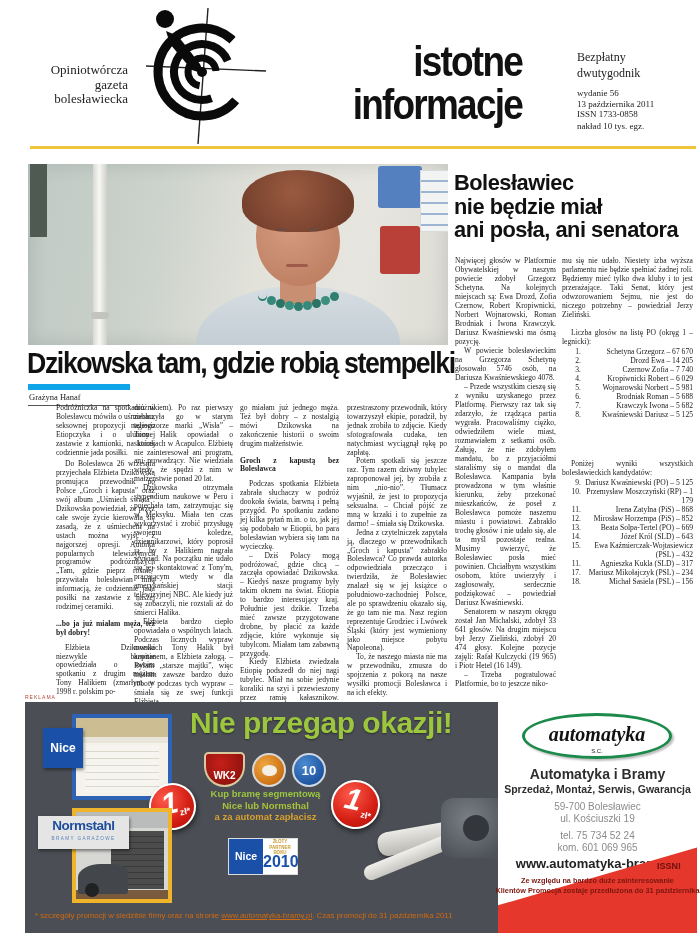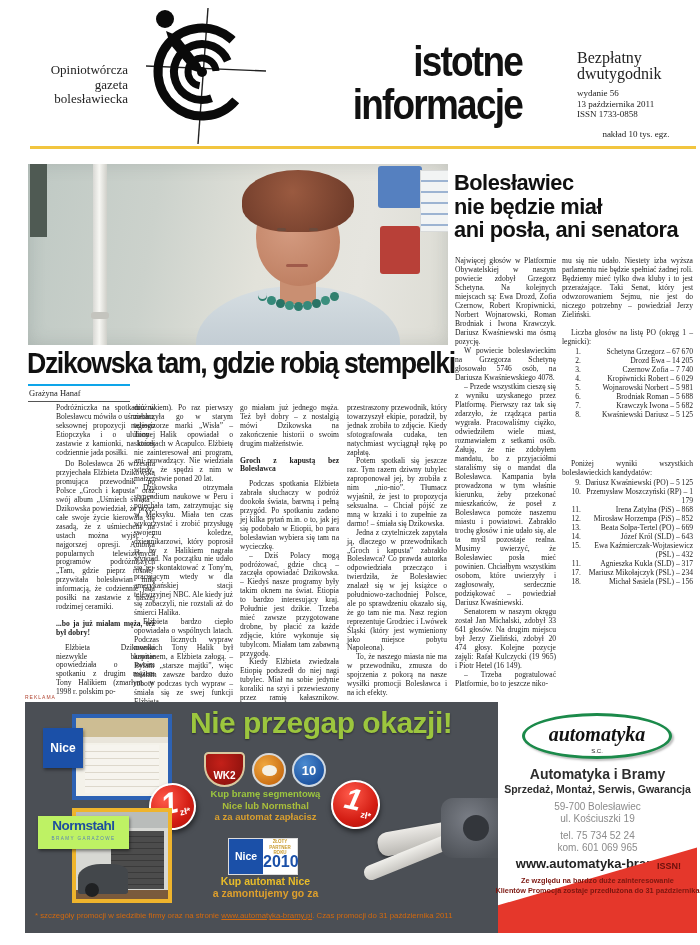--- a/index.html
+++ b/index.html
@@ -9,23 +9,23 @@
 
   
   .tagline{left:28px;top:63px;width:100px;text-align:right;
            font-size:13px;line-height:14.5px;color:#222;}
   .m-logo{left:138px;top:6px;width:132px;height:140px;}
   .m-title{left:280px;top:40px;width:242px;text-align:right;
            font-family:"Liberation Sans",sans-serif;font-weight:bold;
            font-size:42px;line-height:43px;letter-spacing:-2px;color:#111;}
   .m-title div{transform:scaleX(.88);transform-origin:100% 50%;}
   .pubinfo{left:577px;top:50px;width:118px;color:#222;}
-  .pub-freq{font-size:16px;line-height:15.5px;}
+  .pub-freq{font-size:12px;line-height:15.5px;}
   .pub-issue{margin-top:7px;font-size:9px;line-height:10.5px;}
-  .pub-circ{margin-top:9px;font-size:9px;text-align:center;}
+  .pub-circ{margin-top:1px;font-size:9px;}
   .rule-yellow{left:30px;top:146px;width:666px;height:3px;background:#F2C53F;}
 
   
   .photo{left:28px;top:164px;width:420px;height:181px;overflow:hidden;
          background:linear-gradient(100deg,#bfc9c4 0%,#ccd2cc 30%,#e2e2da 55%,#e6e5df 78%,#dcdcd4 100%);
          box-shadow:inset 0 0 18px rgba(60,70,70,.18);}
   .ph-strip{left:2px;top:0;width:17px;height:73px;background:#4f5a53;}
   .ph-pole{left:65px;top:0;width:14px;height:181px;
            background:linear-gradient(90deg,#d8d8d4,#f7f7f3 45%,#cfcfc9);}
   .ph-pole-joint{left:63px;top:148px;width:18px;height:7px;background:#c4c4be;border-radius:3px;}
@@ -45,21 +45,21 @@
             background:linear-gradient(180deg,#d6dee2,#c3cdd4);
             border-radius:50% 50% 0 0/95% 95% 0 0;}
   .ph-beads{left:230px;top:126px;width:9px;height:9px;border-radius:50%;
             box-shadow:0 2px 0 #2f7f6f,9px 6px 0 #35897a,18px 9px 0 #2a7365,
             27px 11px 0 #3b8f7e,36px 12px 0 #2e7d6e,45px 11px 0 #35897a,
             54px 9px 0 #2a7365,63px 6px 0 #3b8f7e,72px 2px 0 #2f7f6f;}
   .l-headline{left:27px;top:347px;width:430px;
               font-family:"Liberation Sans",sans-serif;font-weight:bold;
               font-size:29px;letter-spacing:-1.5px;color:#111;white-space:nowrap;
               transform:scaleX(.92);transform-origin:0 50%;}
-  .byline{left:28px;top:384px;width:101px;border-top:2px solid #0ea5e9;border-bottom:1px solid #555;
+  .byline{left:28px;top:384px;width:101px;border-top:6px solid #0ea5e9;border-bottom:1px solid #555;
           font-size:8.5px;padding:2px 0 3px 1px;color:#222;}
 
   
   .bcol{top:404px;width:99px;}
   .bcol p{margin:0;font-size:7.6px;line-height:8.9px;text-align:justify;
           text-indent:9px;color:#1b1b1b;}
   .bcol p.first{text-indent:0;}
   .bcol p.lead{text-indent:0;margin-bottom:3px;}
   .bcol p.h{font-weight:bold;text-indent:0;margin:8px 0 6px;}
   .lcol1{left:28px;margin-left:28px;}.lcol2{left:134px;}.lcol3{left:240px;}.lcol4{left:347px;width:100px;}
@@ -92,21 +92,21 @@
   .nice-sq{left:18px;top:26px;width:40px;height:40px;background:#1b50a8;
            color:#fff;font-weight:bold;font-size:12px;text-align:center;line-height:40px;
            box-shadow:1px 2px 3px rgba(0,0,0,.4);}
   .ad-photo2{left:47px;top:106px;width:100px;height:95px;border:4px solid #efb42c;box-sizing:border-box;
              background:linear-gradient(180deg,#b9bcba 0 18%,#d7d8d4 18% 90%,#7a5a3c 90% 100%);}
   .ad-photo2 .door2{position:absolute;left:38%;right:4%;top:22%;bottom:12%;
              background:repeating-linear-gradient(180deg,#4c4c4c 0 5px,#3a3a3a 5px 6px);}
   .ad-photo2 .car{position:absolute;left:2%;bottom:6%;width:55%;height:34%;
              background:#43474b;border-radius:45% 30% 8% 8%;}
   .ad-photo2 .wheel{position:absolute;left:10%;bottom:2%;width:14px;height:14px;border-radius:50%;background:#1f2123;}
-  .normstahl{left:13px;top:114px;width:91px;height:33px;background:#bef264;text-align:center;
+  .normstahl{left:13px;top:114px;width:91px;height:33px;background:#e5e5e5;text-align:center;
              box-shadow:1px 2px 3px rgba(0,0,0,.45);}
   .normstahl .nm{font-weight:bold;font-size:13.5px;color:#1d4e9e;line-height:20px;letter-spacing:-.5px;}
   .normstahl .nm2{font-size:4.6px;color:#5a82b8;letter-spacing:1.4px;}
   .ad-headline{left:165px;top:4px;width:320px;font-weight:bold;font-size:30px;
                color:#9cc63e;letter-spacing:-.5px;text-shadow:0 1px 2px rgba(0,0,0,.45);white-space:nowrap;}
   .badge{color:#fff;text-align:center;box-sizing:border-box;}
   .b-wk2{left:179px;top:50px;width:41px;height:35px;border:2px solid #d9c9a0;
          border-radius:5px 5px 55% 55%/5px 5px 65% 65%;
          background:radial-gradient(circle at 40% 30%,#c42019,#8e120d 80%);
          font-weight:bold;font-size:10px;line-height:44px;}
@@ -405,24 +405,20 @@
     <div class="abs nice2010">
       <div class="n10-left">Nice</div>
       <div class="n10-right">
         <div class="g">ZŁOTY</div>
         <div class="g">PARTNER</div>
         <div class="g">ROKU</div>
         <div class="y">2010</div>
       </div>
     </div>
 
-    <div class="abs offer offer2">
-      <div class="o1">Kup automat Nice</div>
-      <div class="o2">a zamontujemy go za</div>
-    </div>
 
     <div class="abs footnote"><span>* szczegóły promocji w siedzibie firmy oraz na stronie </span><a href="#">www.automatyka-bramy.pl</a><span>. Czas promocji do 31 października 2011</span></div>
 
     <div class="abs panel">
       <div class="oval">
         <div class="word">automatyka</div>
         <div class="sc">S.C.</div>
       </div>
       <div class="co-name">Automatyka i Bramy</div>
       <div class="co-serv">Sprzedaż, Montaż, Serwis, Gwarancja</div>

